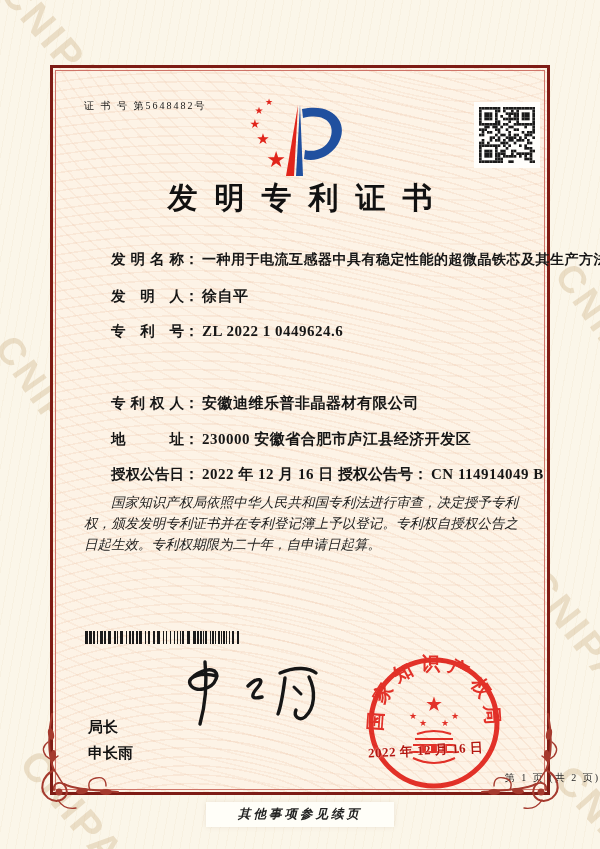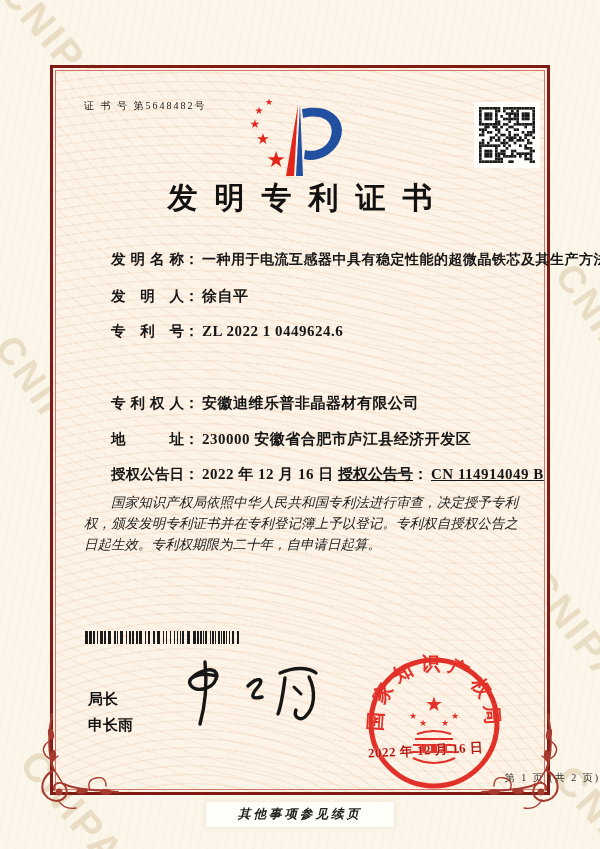--- a/index.html
+++ b/index.html
@@ -30,28 +30,28 @@
   .logo{position:absolute;z-index:3;left:236px;top:96px;}
   .qr{position:absolute;z-index:3;left:474px;top:102px;width:66px;height:66px;background:#fffefb;
       display:flex;align-items:center;justify-content:center;}
   .title{position:absolute;z-index:3;left:0;width:100%;top:178px;text-align:center;
          font-size:30px;font-weight:bold;letter-spacing:17px;text-indent:17px;color:#111;}
   
   .row{position:absolute;z-index:3;left:80px;width:440px;font-size:15px;font-weight:700;white-space:nowrap;margin-left:31px;}
   .lbl{display:inline-block;width:73px;font-size:14.5px;text-align:justify;text-align-last:justify;vertical-align:bottom;}
   .colon{display:inline-block;margin-right:3px;}
   .val{letter-spacing:.5px;}
-  .pair2{position:absolute;left:227px;top:0;text-decoration:underline;}
+  .pair2{position:absolute;left:227px;top:0;}
   
   .body-text{position:absolute;z-index:3;left:84px;top:492px;width:434px;
       font-size:13.5px;line-height:21px;font-style:italic;font-weight:500;color:#1b1b1b;text-align:justify;}
   .body-text p{margin:0;text-indent:2em;}
   
   .barcode{position:absolute;z-index:3;left:85px;top:631px;}
-  .official{position:absolute;z-index:3;left:88px;top:686px;font-family:"Liberation Sans","DejaVu Sans",sans-serif;
+  .official{position:absolute;z-index:3;left:88px;top:714px;font-family:"Liberation Sans","DejaVu Sans",sans-serif;
             font-size:15px;font-weight:700;line-height:26px;color:#141414;}
   .signature{position:absolute;z-index:5;left:172px;top:656px;}
   .seal{position:absolute;z-index:5;left:365px;top:654px;opacity:.93;mix-blend-mode:multiply;}
   .seal-date{position:absolute;z-index:6;left:368px;top:741px;width:136px;font-size:13px;font-weight:700;
              color:#b41710;letter-spacing:.5px;transform:rotate(-3deg);text-shadow:0 0 2px rgba(255,252,245,.85);}
   .page-num{position:absolute;z-index:3;left:0;width:100%;top:771px;text-align:right;font-size:10px;letter-spacing:2px;color:#2a2a2a;}
   .note{position:absolute;z-index:3;left:50%;transform:translateX(-50%);top:802px;background:#fffef8;
         padding:4px 32px;font-size:12.5px;font-style:italic;font-weight:600;letter-spacing:3px;color:#222;
         box-shadow:0 0 5px rgba(120,90,60,.12);}
 </style>

